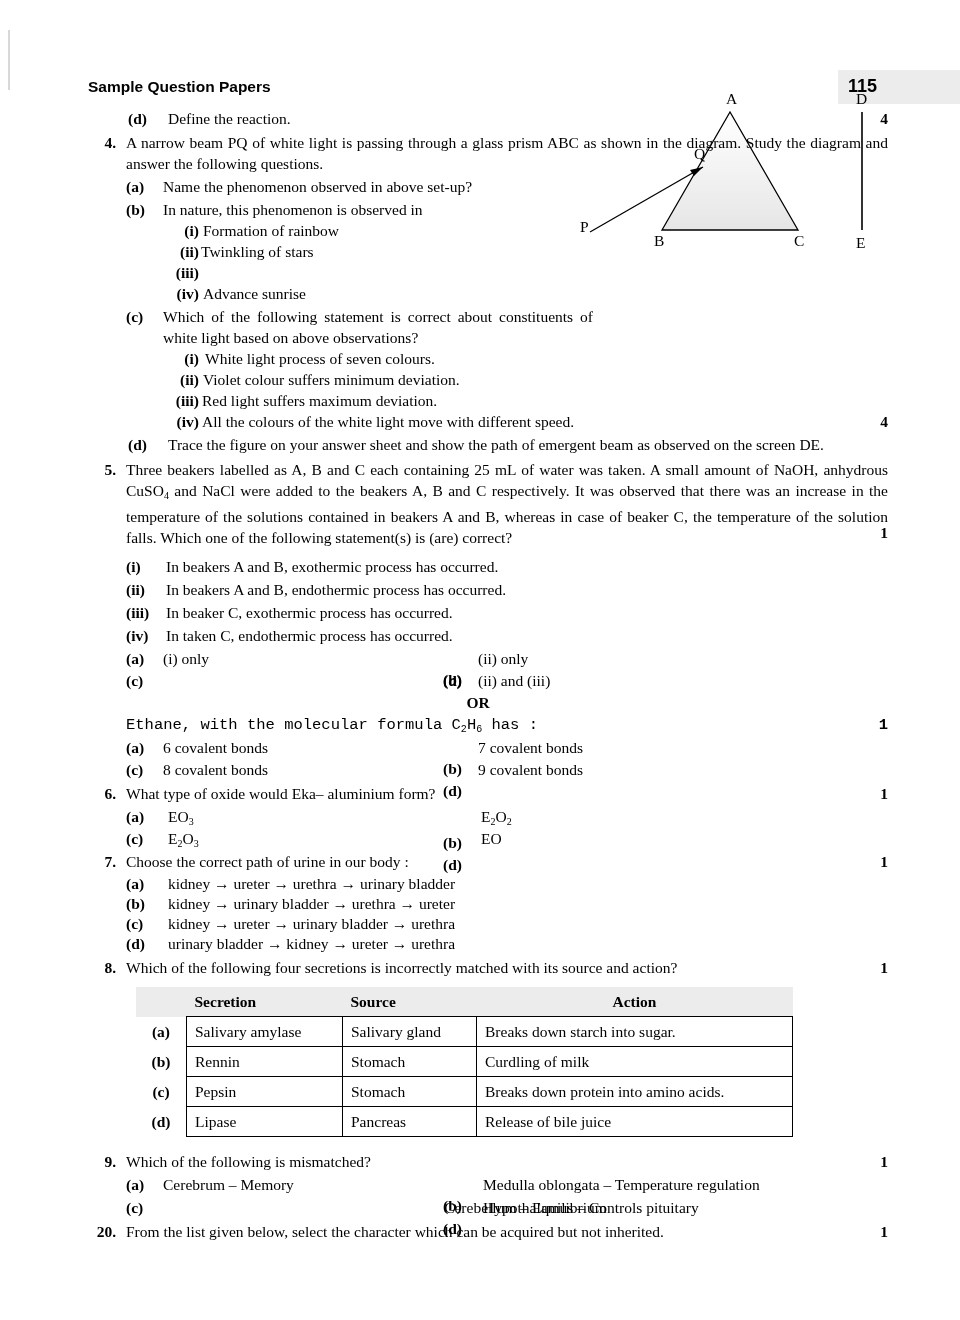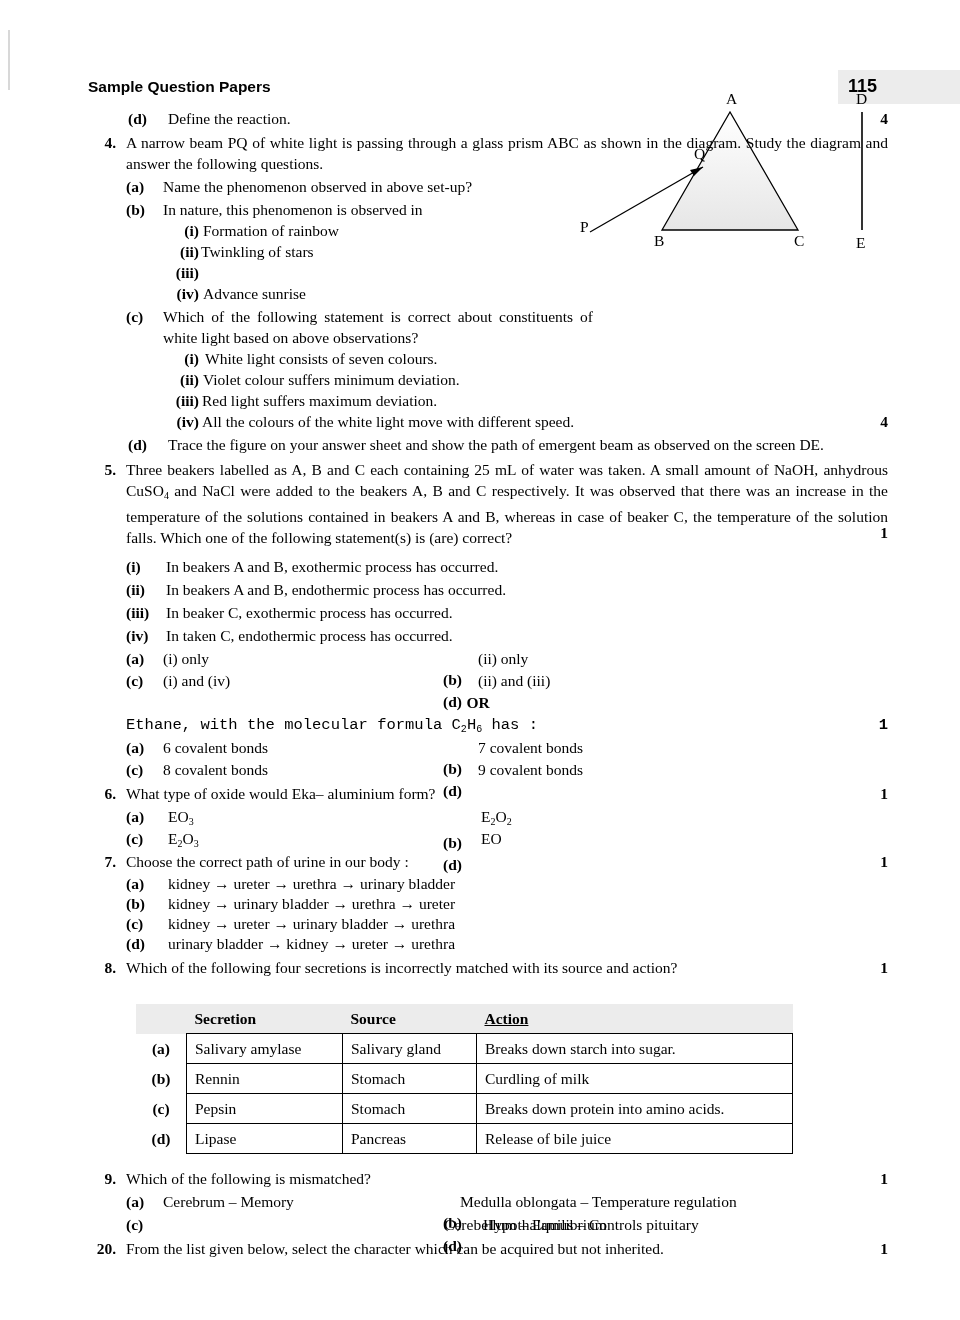--- a/index.html
+++ b/index.html
@@ -110,21 +110,21 @@
       <span class="lbl" style="left:85px;width:26px;text-align:right;">(iv)</span>
       <span class="txt" style="margin-left:115px;">Advance sunrise</span>
     </div>
 
     <div class="row" style="margin-top:2px;">
       <span class="lbl" style="left:38px;">(c)</span>
       <div class="txt justify" style="margin-left:75px;width:430px;text-align:justify;">Which of the following statement is correct about constituents of white light based on above observations?</div>
     </div>
     <div class="row" style="height:21px;">
       <span class="lbl" style="left:85px;width:26px;text-align:right;">(i)</span>
-      <span class="txt" style="margin-left:117px;">White light consists of seven colours.</span>
+      <span class="txt" style="margin-left:117px;">White light process of seven colours.</span>
     </div>
     <div class="row" style="height:21px;">
       <span class="lbl" style="left:85px;width:26px;text-align:right;">(ii)</span>
       <span class="txt" style="margin-left:115px;">Violet colour suffers minimum deviation.</span>
     </div>
     <div class="row" style="height:21px;">
       <span class="lbl" style="left:85px;width:26px;text-align:right;">(iii)</span>
       <span class="txt" style="margin-left:114px;">Red light suffers maximum deviation.</span>
     </div>
     <div class="row" style="height:21px;">
@@ -162,21 +162,20 @@
     </div>
 
     <div class="row" style="height:22px;">
       <span class="lbl" style="left:38px;">(a)</span>
       <span class="txt" style="margin-left:75px;">(i) only</span>
       <span class="lbl" style="left:355px;">(b)</span>
       <span style="position:absolute;left:390px;top:0;">(ii) only</span>
     </div>
     <div class="row" style="height:22px;">
       <span class="lbl" style="left:38px;">(c)</span>
-      <span class="txt" style="margin-left:75px;">(i) and (iv)</span>
       <span class="lbl" style="left:355px;">(d)</span>
       <span style="position:absolute;left:390px;top:0;">(ii) and (iii)</span>
     </div>
 
     <div class="row" style="height:23px;text-align:center;font-weight:bold;">
       <span style="display:inline-block;margin-left:-20px;">OR</span>
     </div>
 
     <div class="row" style="height:22px;font-family:Liberation Mono, monospace;">
       <span class="txt" style="margin-left:38px;"><span>Ethane, with the molecular formula C</span><sub>2</sub><span>H</span><sub>6</sub><span> has :</span></span>
@@ -234,28 +233,28 @@
       <span class="lbl" style="left:38px;">(d)</span>
       <span class="txt" style="margin-left:80px;">urinary bladder → kidney → ureter → urethra</span>
     </div>
 
     <div class="row" style="height:24px;margin-top:4px;">
       <span class="num" style="top:0;">8.</span>
       <span class="txt" style="margin-left:38px;">Which of the following four secretions is incorrectly matched with its source and action?</span>
       <span class="mark" style="top:0;">1</span>
     </div>
 
-    <div class="row" style="margin-top:23px;margin-left:48px;">
+    <div class="row" style="margin-top:6px;margin-left:48px;">
       <table class="tbl">
         <tbody>
             <tr>
           <td class="optcell hdr"></td>
           <th class="hdr" style="width:140px;text-align:left;">Secretion</th>
           <th class="hdr" style="width:118px;text-align:left;">Source</th>
-          <th class="hdr" style="width:300px;text-align:left;text-decoration:underline;">Action</th>
+          <th class="hdr" style="width:300px;text-align:center;">Action</th>
         </tr>
         <tr>
           <td class="optcell">(a)</td>
           <td class="cell">Salivary amylase</td>
           <td class="cell">Salivary gland</td>
           <td class="cell">Breaks down starch into sugar.</td>
         </tr>
         <tr>
           <td class="optcell">(b)</td>
           <td class="cell">Rennin</td>
@@ -280,21 +279,21 @@
 
     <div class="row" style="height:23px;margin-top:14px;">
       <span class="num" style="top:0;">9.</span>
       <span class="txt" style="margin-left:38px;">Which of the following is mismatched?</span>
       <span class="mark" style="top:0;">1</span>
     </div>
     <div class="row" style="height:23px;">
       <span class="lbl" style="left:38px;">(a)</span>
       <span class="txt" style="margin-left:75px;">Cerebrum – Memory</span>
       <span class="lbl" style="left:355px;">(b)</span>
-      <span style="position:absolute;left:372px;top:0;text-align:center;">Medulla oblongata – Temperature regulation</span>
+      <span style="position:absolute;left:395px;top:0;text-align:center;">Medulla oblongata – Temperature regulation</span>
     </div>
     <div class="row" style="height:23px;">
       <span class="lbl" style="left:38px;">(c)</span>
       <span class="txt" style="margin-left:75px;text-align:center;">Cerebellum – Equilibrium</span>
       <span class="lbl" style="left:355px;">(d)</span>
       <span style="position:absolute;left:395px;top:0;">Hypothalamus – Controls pituitary</span>
     </div>
 
     <div class="row" style="height:23px;margin-top:1px;">
       <span class="num" style="top:0;left:-10px;width:38px;">20.</span>

